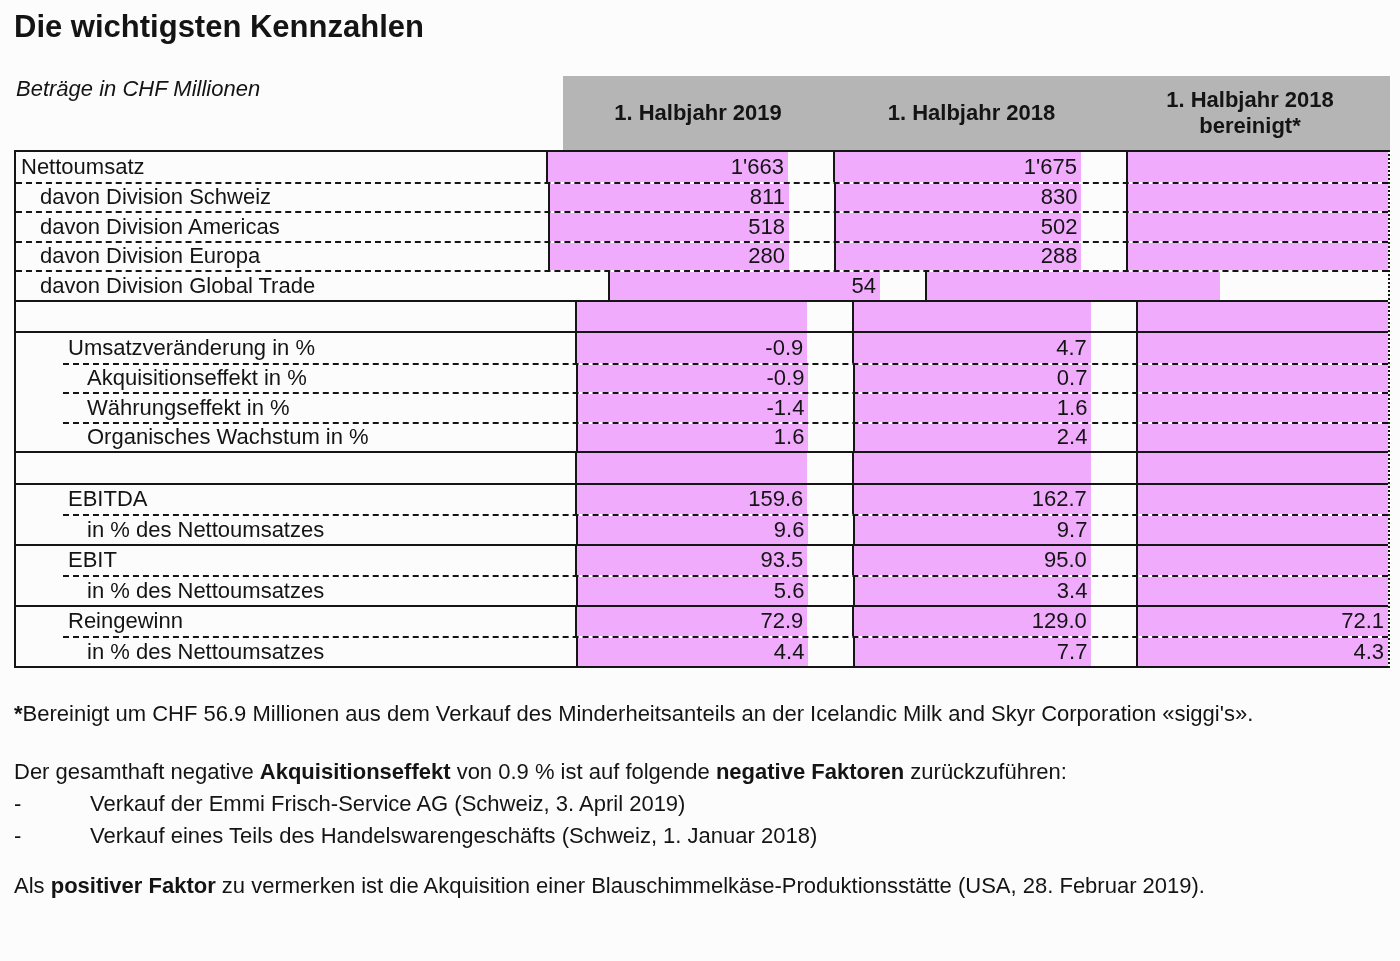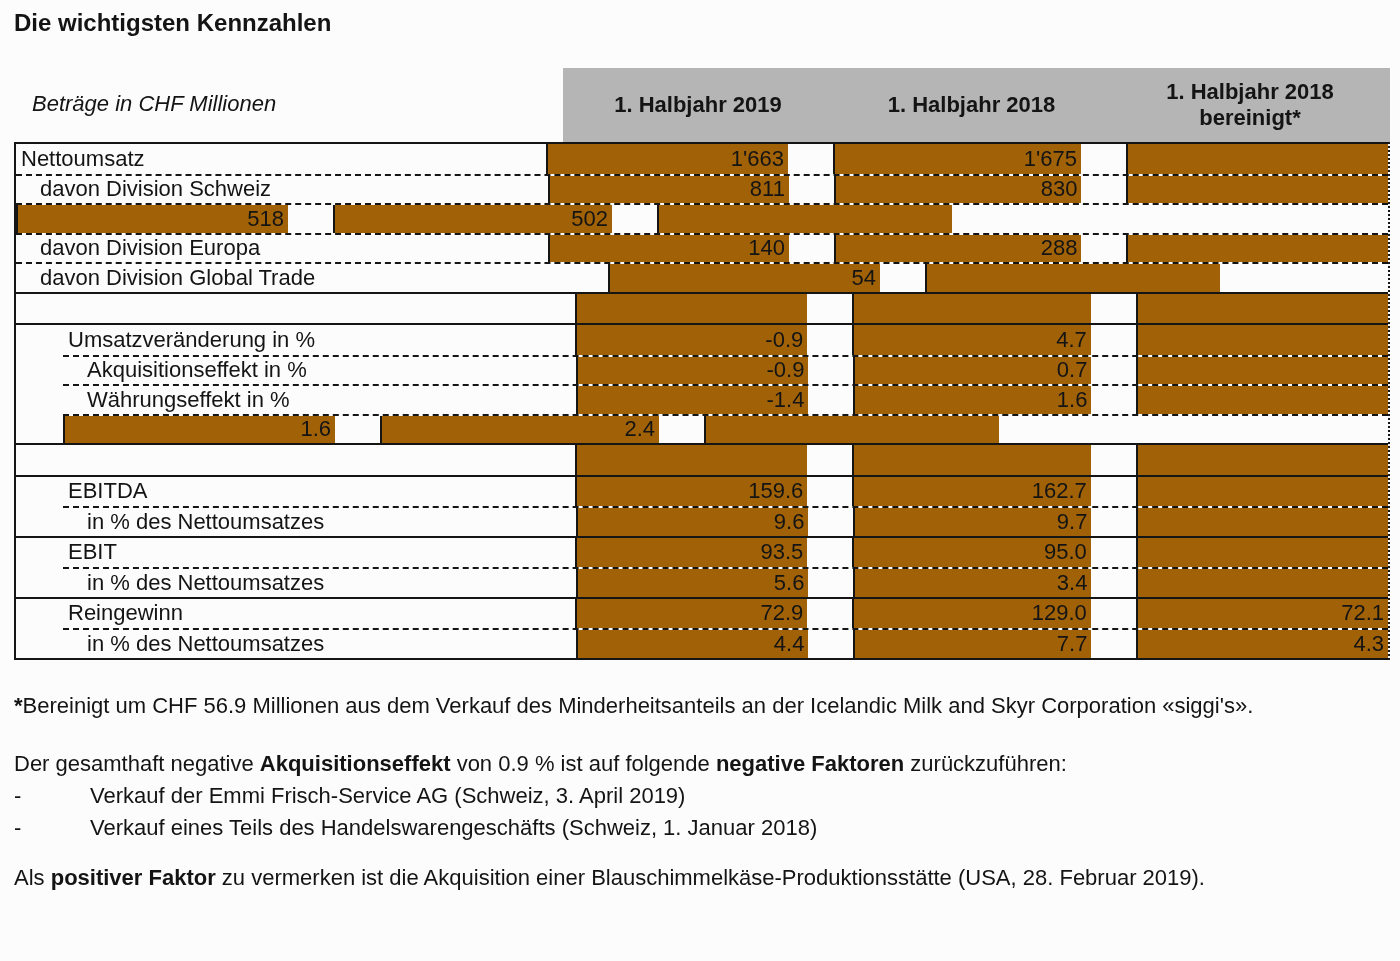--- a/index.html
+++ b/index.html
@@ -6,31 +6,30 @@
   html, body { width: 1400px; height: 961px; overflow: hidden; }
   body {
     background: #fcfcfc;
     color: #141414;
     font-family: "Liberation Sans", sans-serif;
     font-size: 22px;
   }
   .page { padding: 9px 10px 0 14px; }
 
   
-  .page-title { font-size: 24px; font-weight: bold; letter-spacing: 0; }
+  .page-title { font-size: 31px; font-weight: bold; letter-spacing: 0; }
 
   
   .kennzahlen-table { margin-top: 31px; width: 1376px; }
   .thead { display: flex; }
   .unit-cell {
     width: 549px;
-    display: flex; align-items: center;
+    display: flex; align-items: flex-start;
     padding: 0 0 3px 2px;
     font-style: italic;
-    margin-left: 16px;
   }
   .head-block { width: 827px; height: 74px; background: #b5b5b5; display: flex; }
   .hcell {
     display: flex; align-items: center; justify-content: center;
     font-weight: bold; text-align: center;
     line-height: 26px; white-space: pre-line;
   }
   .hcell.h1 { width: 270px; }
   .hcell.h2 { width: 277px; }
   .hcell.h3 { width: 280px; }
@@ -39,21 +38,21 @@
     border: 2px solid #151515;
     border-right: 2px dotted #151515;
   }
   .section + .section { border-top: 2px solid #151515; padding-left: 47px; }
   .row { display: flex; height: 29.5px; gap: 45px; }
   .row + .row { border-top: 2px dashed #151515; }
   .cell { display: flex; align-items: center; overflow: hidden; }
   .cell.label { width: 547px; background: #fcfcfc; padding-left: 5px; }
   .cell.label.indent { padding-left: 24px; }
   .cell.num {
-    background: #a16207;
+    background: #f0abfc;
     border-left: 2px solid #151515;
     justify-content: flex-end;
     padding-right: 4px;
   }
   .cell.num.c1 { width: 272px; }
   .cell.num.c2 { width: 279px; }
   .cell.num.c3 { width: 295px; }
 
   
   .notes { width: 1376px; line-height: 32px; }
@@ -92,27 +91,28 @@
             <div class="cell num c2">1'675</div>
             <div class="cell num c3"></div>
           </div>
           <div class="row">
             <div class="cell label indent">davon Division Schweiz</div>
             <div class="cell num c1">811</div>
             <div class="cell num c2">830</div>
             <div class="cell num c3"></div>
           </div>
           <div class="row">
+            <div class="cell label indent">davon Division Americas</div>
             <div class="cell num c1">518</div>
             <div class="cell num c2">502</div>
             <div class="cell num c3"></div>
           </div>
           <div class="row">
             <div class="cell label indent">davon Division Europa</div>
-            <div class="cell num c1">140</div>
+            <div class="cell num c1">280</div>
             <div class="cell num c2">288</div>
             <div class="cell num c3"></div>
           </div>
           <div class="row">
             <div class="cell label indent">davon Division Global Trade</div>
             <div class="cell num c1">54</div>
             <div class="cell num c3"></div>
           </div>
         </div>
         <div class="section">
@@ -136,20 +136,21 @@
             <div class="cell num c2">0.7</div>
             <div class="cell num c3"></div>
           </div>
           <div class="row">
             <div class="cell label indent">Währungseffekt in %</div>
             <div class="cell num c1">-1.4</div>
             <div class="cell num c2">1.6</div>
             <div class="cell num c3"></div>
           </div>
           <div class="row">
+            <div class="cell label indent">Organisches Wachstum in %</div>
             <div class="cell num c1">1.6</div>
             <div class="cell num c2">2.4</div>
             <div class="cell num c3"></div>
           </div>
         </div>
         <div class="section">
           <div class="row">
             <div class="cell label"></div>
             <div class="cell num c1"></div>
             <div class="cell num c2"></div>

